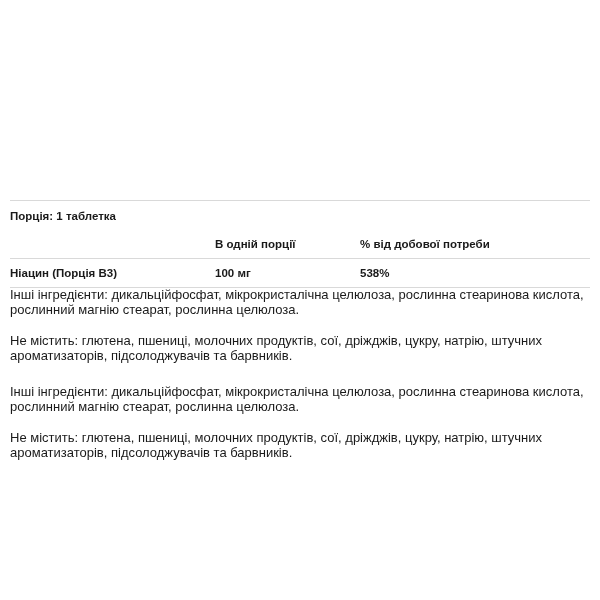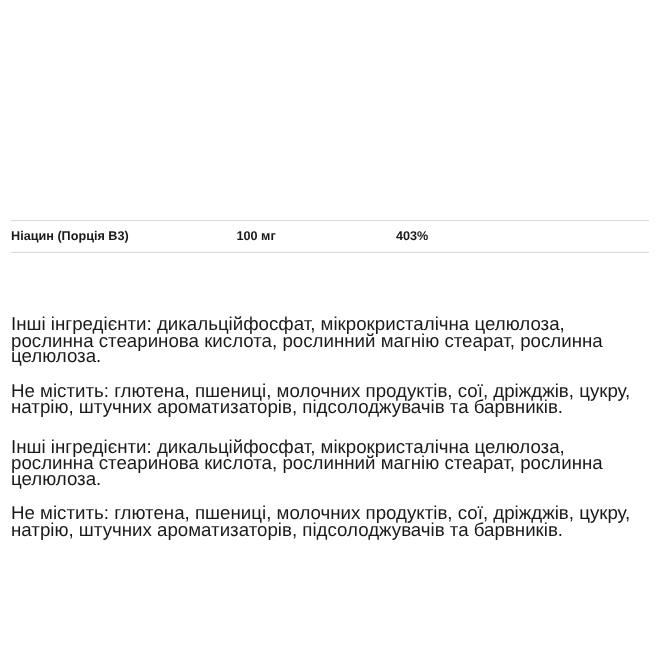--- a/index.html
+++ b/index.html
@@ -65,21 +65,21 @@
     border-bottom: 1px solid #d9d9d9;
   }
   table.facts tr.data-row td {
     border-bottom: 1px solid #d9d9d9;
   }
   .notes {
     padding: 0 10px;
     margin-top: 0;
   }
   .note-block {
-    font-size: 17px;
+    font-size: 13px;
     line-height: 14.5px;
     color: #1a1a1a;
     margin-top: 10px;
   }
   .note-block p {
     margin: 0 0 0 0;
   }
   .note-block p + p {
     margin-top: 17px;
   }
@@ -89,32 +89,38 @@
 </style>
 </head>
 <body>
 
 <div class="page">
 
   <div class="panel">
 
     <div class="divider"></div>
 
+    <div class="serving-row">Порція: 1 таблетка</div>
 
     <table class="facts">
       <colgroup>
         <col class="col-name">
         <col class="col-amount">
         <col class="col-dv">
       </colgroup>
       <tbody>
+        <tr class="header-row">
+          <th></th>
+          <th>В одній порції</th>
+          <th>% від добової потреби</th>
+        </tr>
         <tr class="data-row">
           <td>Ніацин (Порція B3)</td>
           <td>100 мг</td>
-          <td>403%</td>
+          <td>538%</td>
         </tr>
       </tbody>
     </table>
 
   </div>
 
   <div class="panel notes" style="top: 278px;">
 
     <div class="note-block">
       <p>Інші інгредієнти: дикальційфосфат, мікрокристалічна целюлоза, рослинна стеаринова кислота, рослинний магнію стеарат, рослинна целюлоза.</p>

